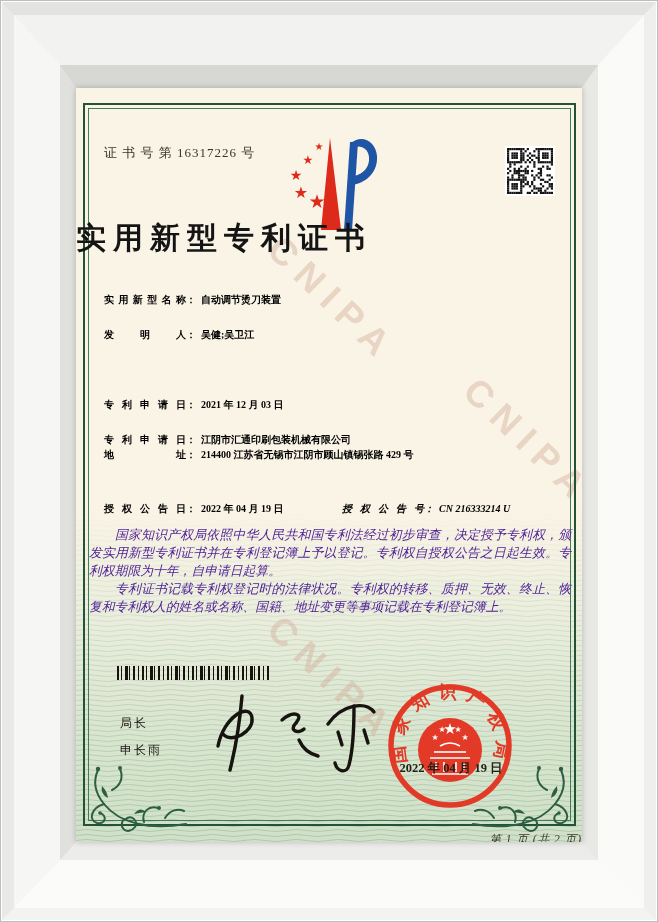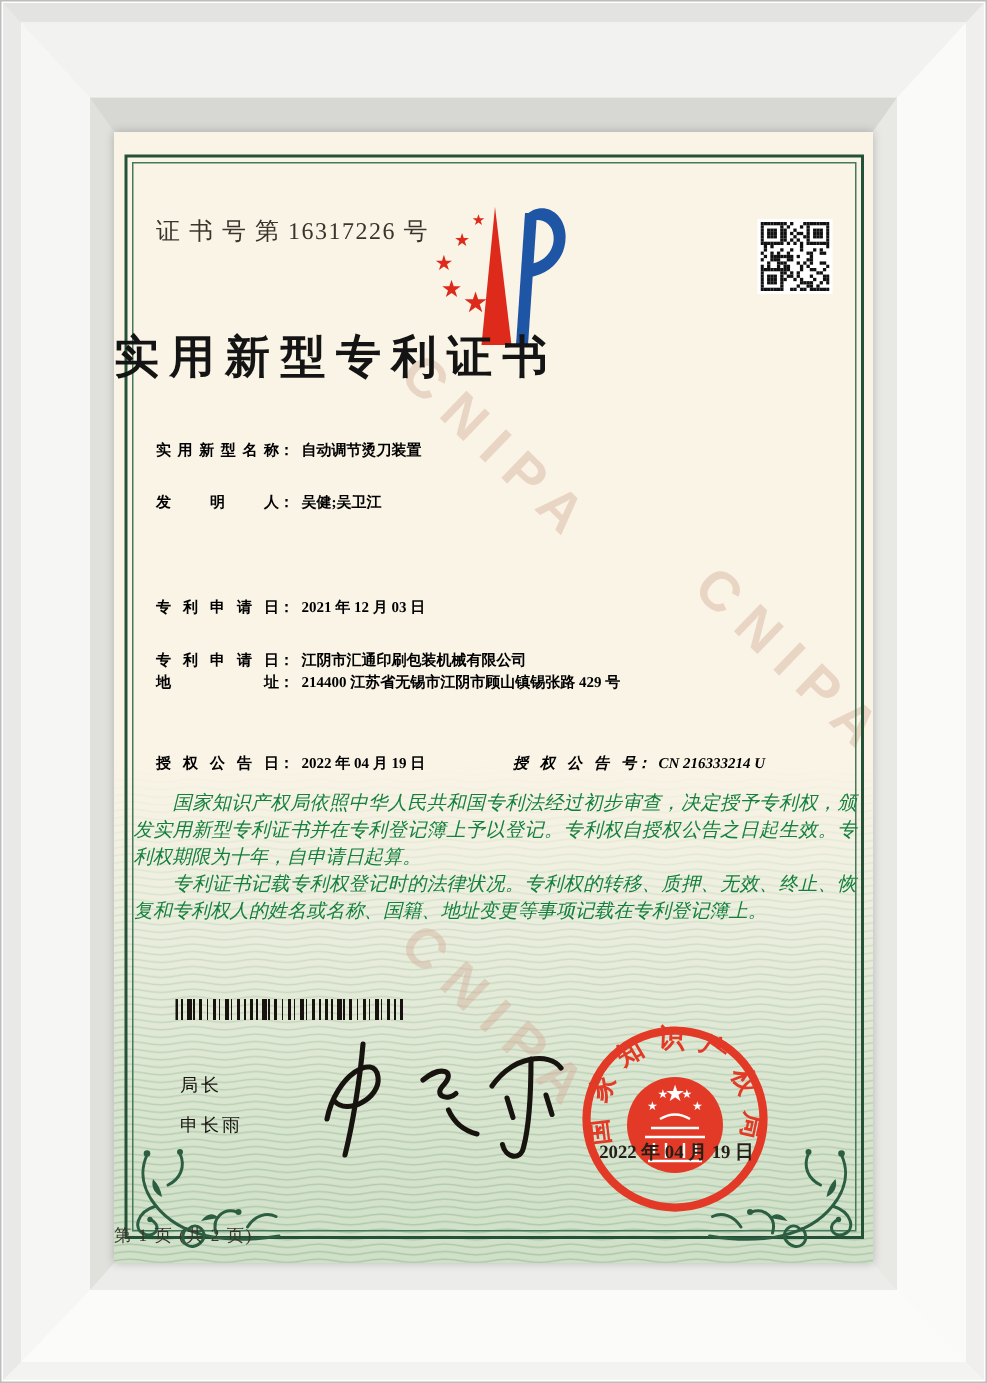--- a/index.html
+++ b/index.html
@@ -29,46 +29,46 @@
   .wm2{left:408px;top:282px;}
   .wm3{left:212px;top:520px;}
   
   .gborder{position:absolute;left:7px;top:15px;right:6px;bottom:16px;
       border:2px solid #245237;}
   .gborder-inner{position:absolute;inset:3px;border:1px solid #44795a;}
   .flourish{position:absolute;width:108px;height:84px;bottom:10px;}
   .flourish.left{left:4px;}
   .flourish.right{right:3px;transform:scaleX(-1);}
   
-  .certno{position:absolute;left:28px;top:56px;font-size:16px;color:#3a342c;letter-spacing:1px;}
+  .certno{position:absolute;left:28px;top:56px;font-size:13px;color:#3a342c;letter-spacing:1px;}
   .logo{position:absolute;left:207px;top:44px;width:96px;height:106px;}
   .qr{position:absolute;left:429px;top:58px;width:46px;height:46px;background:#fff;padding:2px;}
   .title{position:absolute;left:0;top:130px;width:100%;text-align:left;
       font-size:30px;font-weight:bold;letter-spacing:7px;color:#141414;}
   .frow{position:absolute;left:28px;width:470px;font-size:10px;color:#000000;white-space:nowrap;}
   .flabel{display:inline-block;width:82px;text-align:justify;text-align-last:justify;
       font-weight:600;vertical-align:top;}
   .fcolon{font-weight:600;}
   .fvalue{font-weight:600;margin-left:5px;}
   .grant2{position:absolute;left:238px;top:0;font-style:italic;}
   .paras{position:absolute;left:13px;top:438px;width:482px;font-size:12.8px;
-      line-height:18px;color:#15803d;text-align:justify;font-style:italic;}
+      line-height:18px;color:#4c1d95;text-align:justify;font-style:italic;}
   .paras p{margin:0;}
   .barcode{position:absolute;left:41px;top:578px;width:152px;height:14px;
       background:repeating-linear-gradient(90deg,#17120e 0 2px,transparent 2px 4px,#17120e 4px 5px,
       transparent 5px 8px,#17120e 8px 11px,transparent 11px 12px,#17120e 12px 13px,
       transparent 13px 16px,#17120e 16px 18px,transparent 18px 21px,#17120e 21px 22px,transparent 22px 25px);}
   .signer{position:absolute;left:44px;top:622px;font-family:"Liberation Sans","DejaVu Sans",sans-serif;
       font-weight:normal;font-size:12px;color:#17130e;letter-spacing:2px;line-height:27px;}
   .signature{position:absolute;left:128px;top:600px;width:182px;height:92px;}
   .seal{position:absolute;left:310px;top:594px;width:128px;height:128px;}
   .seal-date{position:absolute;left:316px;top:672px;width:118px;text-align:center;
       font-size:12.5px;font-weight:600;color:#241f18;white-space:nowrap;}
-  .footer{position:absolute;left:0;top:728px;width:100%;text-align:left;
-      font-size:11.5px;color:#3a352c;letter-spacing:1px;}
+  .footer{position:absolute;left:0;top:744px;width:100%;text-align:right;
+      font-size:11.5px;color:#3a352c;letter-spacing:1px;font-style:italic;}
 </style>
 </head>
 <body>
 
 <div class="scene">
   <div class="frame-edge">
     <div class="frame-ring">
       <div class="frame-face">
         <div class="frame-bevel"></div>
       </div>

